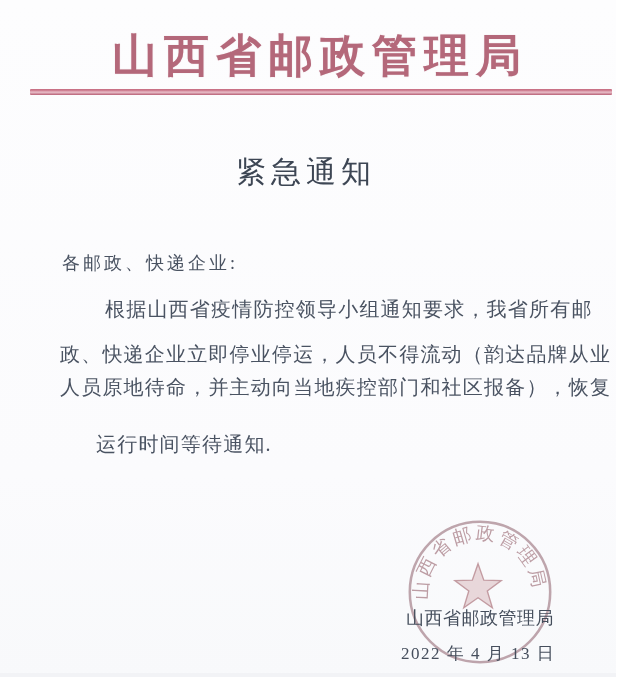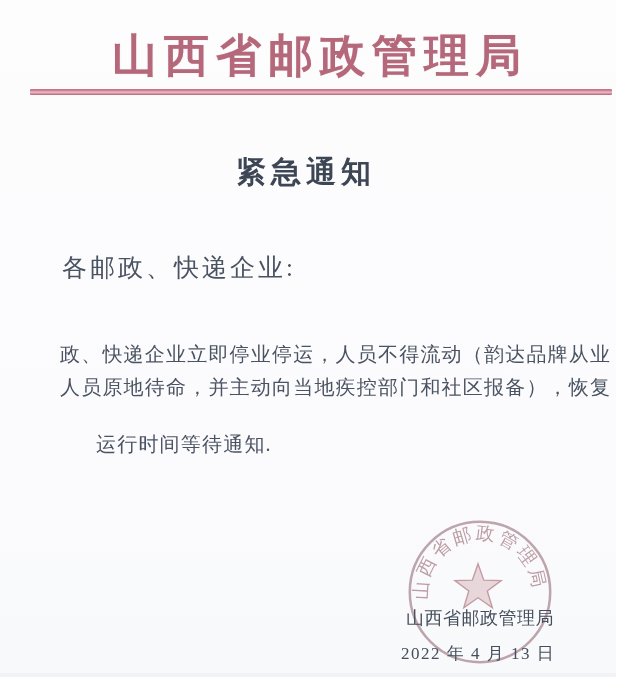--- a/index.html
+++ b/index.html
@@ -38,30 +38,30 @@
     border-radius: 1px;
   }
   .notice-title {
     position: absolute;
     top: 152px;
     left: 0;
     width: 612px;
     margin: 0;
     text-align: center;
     font-size: 30px;
-    font-weight: 700;
+    font-weight: 400;
     letter-spacing: 5px;
     color: #3d4654;
     white-space: nowrap;
   }
   .salutation {
     position: absolute;
     top: 251px;
     left: 62px;
-    font-size: 25px;
+    font-size: 18px;
     letter-spacing: 3px;
     color: #4a5362;
     white-space: nowrap;
   }
   .body-line {
     position: absolute;
     left: 60px;
     font-size: 20px;
     letter-spacing: 1.2px;
     color: #4a5362;
@@ -136,20 +136,21 @@
 <div class="page">
 
   <div class="letterhead-org">山西省邮政管理局</div>
 
   <div class="letterhead-rule"></div>
 
   <h1 class="notice-title">紧急通知</h1>
 
   <div class="salutation">各邮政、快递企业:</div>
 
+  <div class="body-line l1">根据山西省疫情防控领导小组通知要求，我省所有邮</div>
   <div class="body-line l2">政、快递企业立即停业停运，人员不得流动（韵达品牌从业</div>
   <div class="body-line l3">人员原地待命，并主动向当地疾控部门和社区报备），恢复</div>
   <div class="body-line l4">运行时间等待通知.</div>
 
   <svg class="seal" viewBox="0 0 160 160" aria-hidden="true">
     <defs>
       <path id="sealArc" d="M 27.8 96 A 54 54 0 1 1 132.2 96" fill="none"></path>
     </defs>
     <circle class="ring" cx="80" cy="82" r="72"></circle>
     <polygon class="star" points="78,53 83.9,69.9 101.8,70.3 87.5,81.1 92.7,98.2 78,88 63.3,98.2 68.5,81.1 54.2,70.3 72.1,69.9"></polygon>

